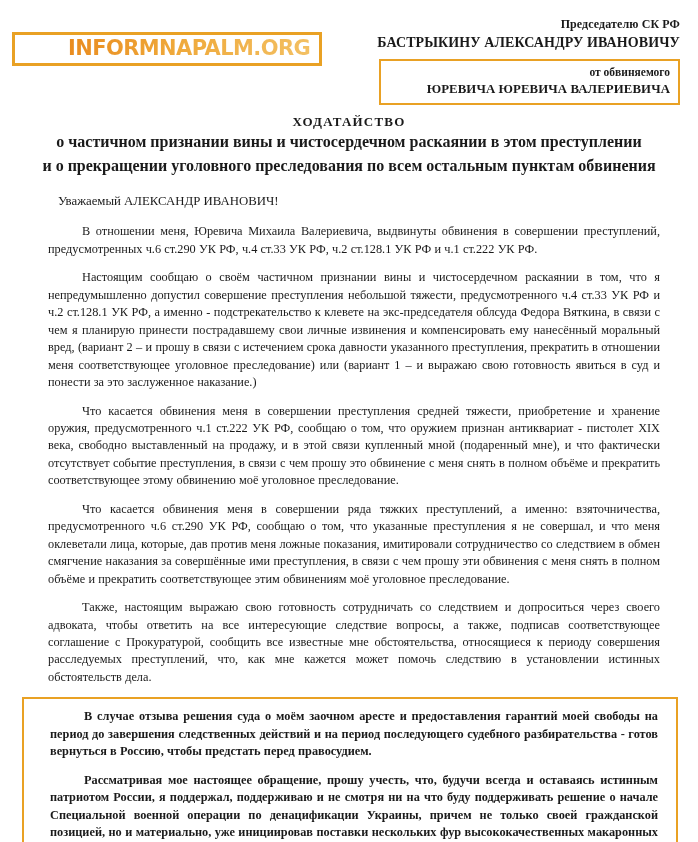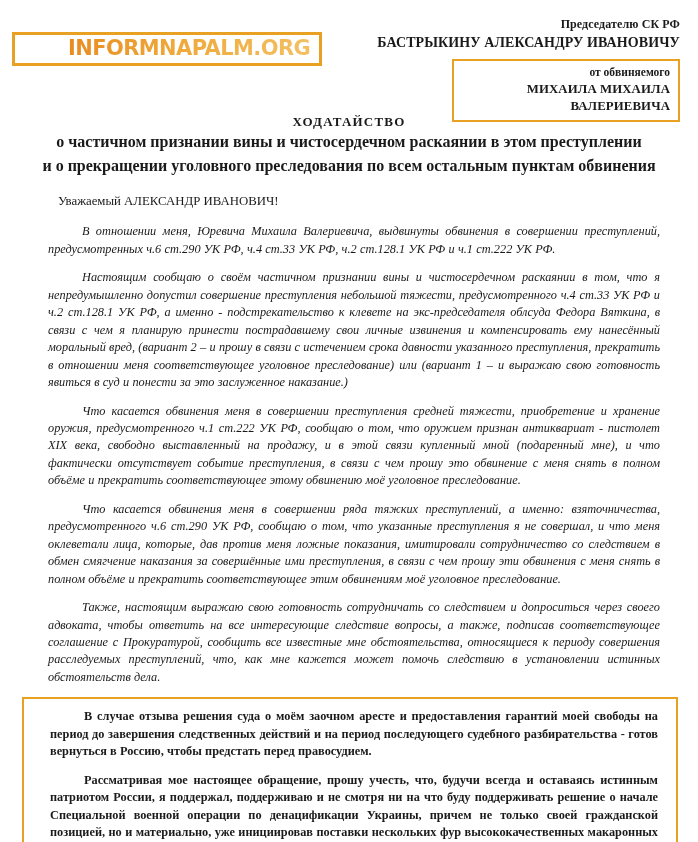--- a/index.html
+++ b/index.html
@@ -64,21 +64,21 @@
     letter-spacing: 0.1px;
     margin-left: 27px;
   }
   .addressee .line1 { font-size: 12px; }
   .addressee .line2 { font-size: 14px; }
 
   .accused-box {
     position: absolute;
     right: 18px;
     top: 59px;
-    width: 228px;
+    width: 301px;
     border: 2.5px solid #E9A124;
     background: #fff;
     box-sizing: border-box;
     padding: 4px 8px 5px 8px;
     text-align: right;
     font-weight: 700;
   }
   .accused-box .from { font-size: 11.5px; line-height: 1.35; }
   .accused-box .name { font-size: 12.8px; line-height: 1.35; letter-spacing: 0.1px; }
 
@@ -100,21 +100,20 @@
 
   .salutation {
     margin: 17px 0 0 58px;
     font-weight: 400;
     font-size: 12.8px;
   }
 
   
   .body-wrap {
     padding: 0 38px 0 48px;
-    font-style: italic;
   }
   p.para {
     margin: 0 0 11px 0;
     text-indent: 34px;
     text-align: justify;
     font-size: 12.3px;
     line-height: 1.42;
     word-spacing: 0.2px;
   }
   p.para:first-of-type { margin-top: 14px; }
@@ -145,21 +144,21 @@
       <span class="logo-text">INFORMNAPALM.ORG</span>
     </div>
 
     <div class="addressee">
       <div class="line1">Председателю СК РФ</div>
       <div class="line2">БАСТРЫКИНУ АЛЕКСАНДРУ ИВАНОВИЧУ</div>
     </div>
 
     <div class="accused-box">
       <div class="from">от обвиняемого</div>
-      <div class="name">МИХАИЛА МИХАИЛА ВАЛЕРИЕВИЧА</div>
+      <div class="name">ЮРЕВИЧА ЮРЕВИЧА ВАЛЕРИЕВИЧА</div>
     </div>
   </div>
 
   <div class="title-block">
     <div class="title-main">ХОДАТАЙСТВО</div>
     <div class="title-sub">о частичном признании вины и чистосердечном раскаянии в этом преступлении</div>
     <div class="title-sub">и о прекращении уголовного преследования по всем остальным пунктам обвинения</div>
   </div>
 
   <div class="salutation">Уважаемый АЛЕКСАНДР ИВАНОВИЧ!</div>

